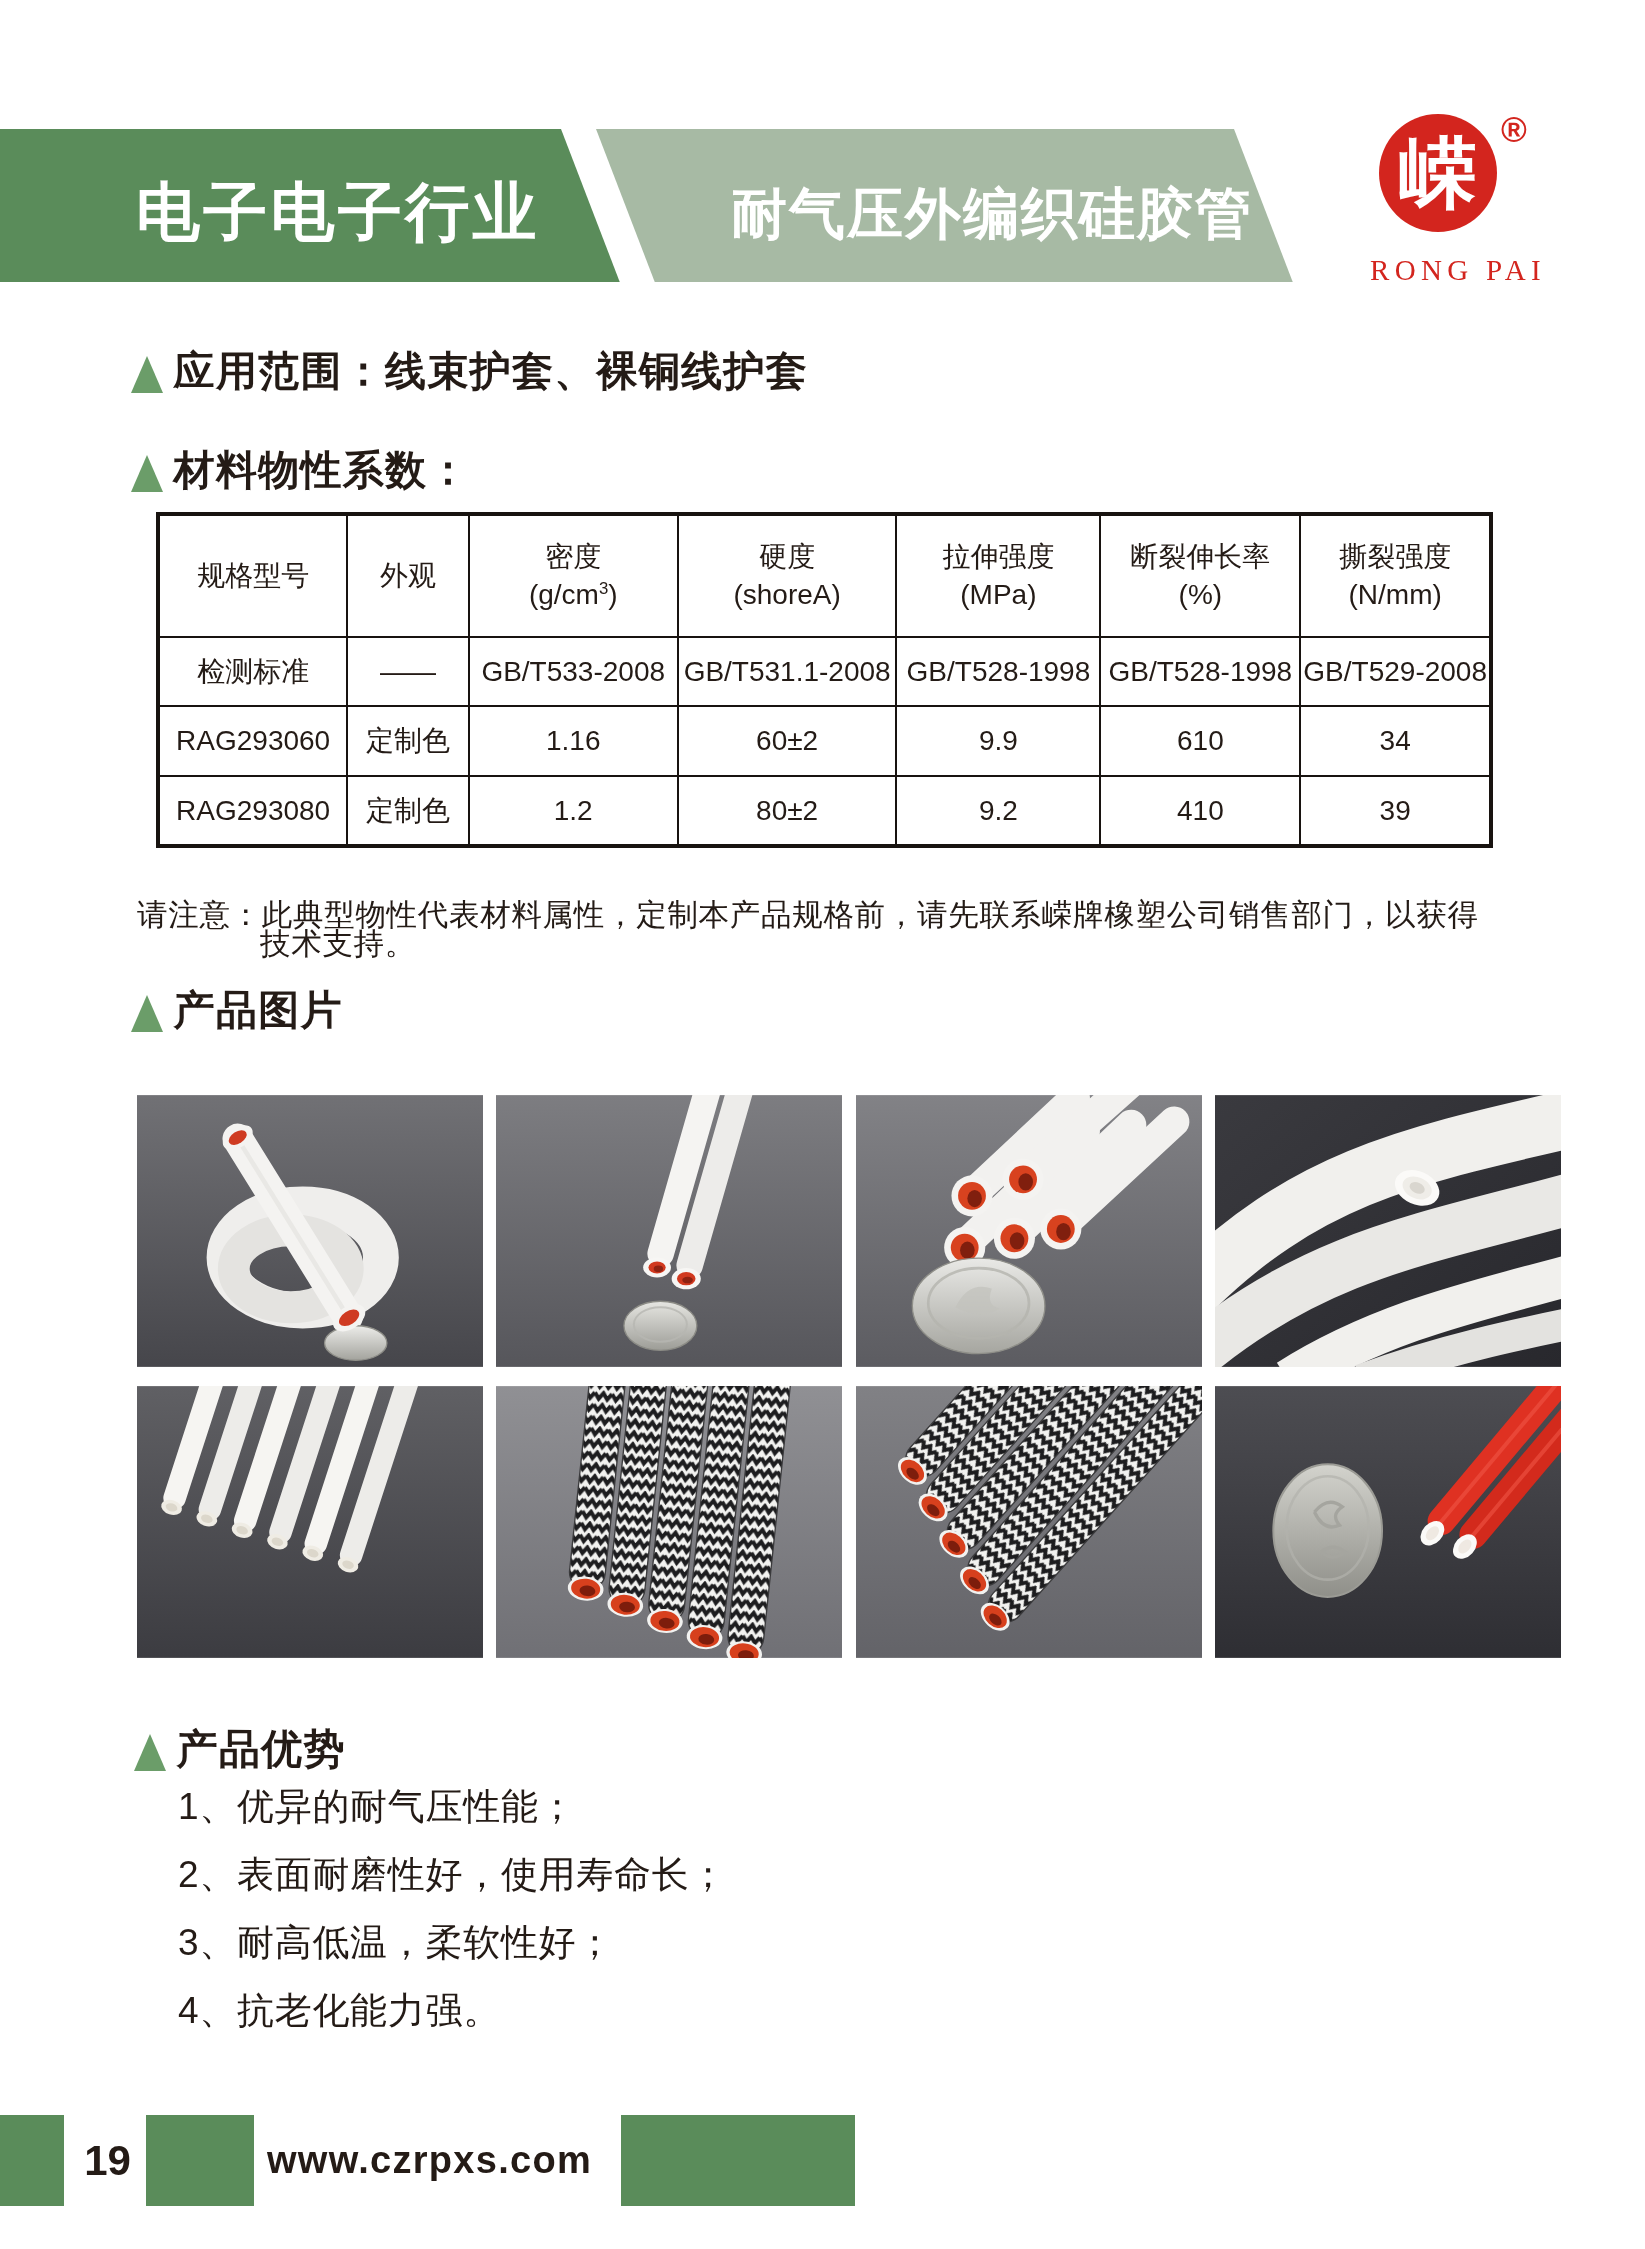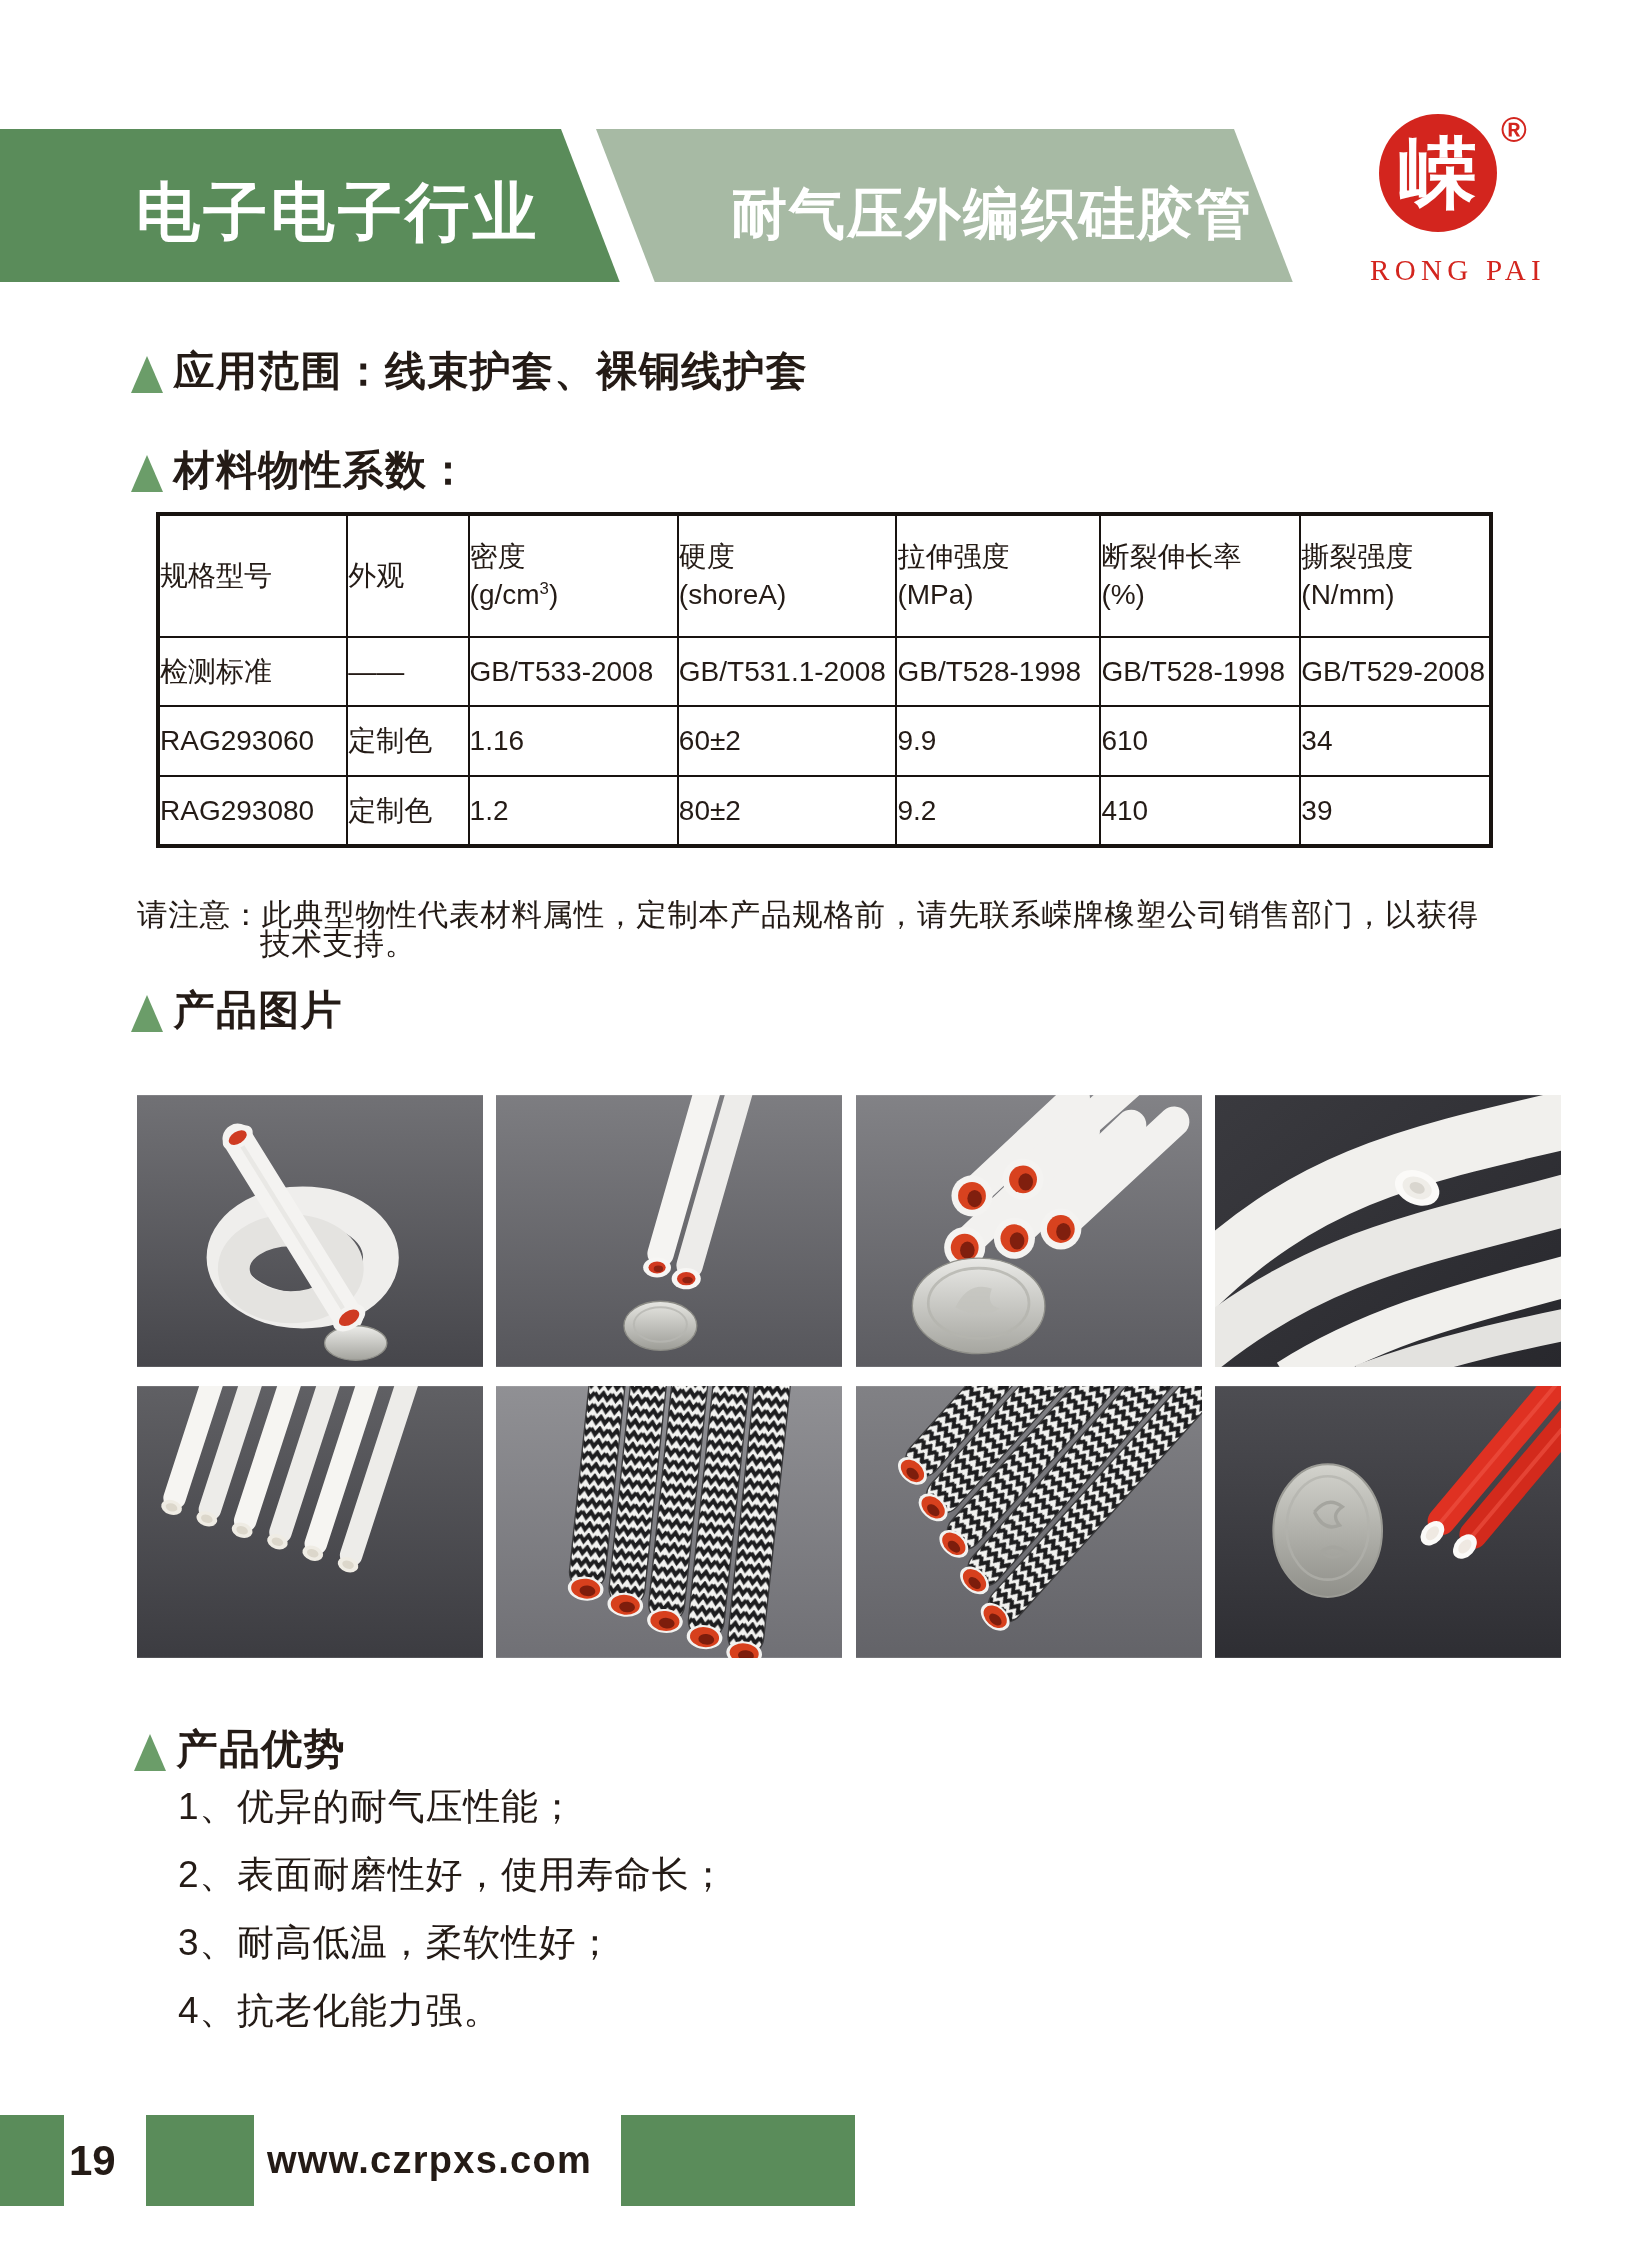--- a/index.html
+++ b/index.html
@@ -27,21 +27,21 @@
         white-space:nowrap;}
 
   
   .sec-heading{position:absolute;display:flex;align-items:flex-end;gap:10.6px;}
   .tri{width:0;height:0;border-left:16.6px solid transparent;border-right:16.6px solid transparent;
         border-bottom:37px solid #6b9d69;}
   .sec-text{font-size:41px;color:#241b16;letter-spacing:1.3px;line-height:1.05;white-space:nowrap;font-weight:bold;}
 
   
   .spec-table{position:absolute;left:156px;top:512px;width:1337px;border-collapse:collapse;
-        table-layout:fixed;font-size:28px;color:#241b16;
+        table-layout:fixed;text-align:center;font-size:28px;color:#241b16;
         border:4.6px solid #181310;padding-left:40px;}
   .spec-table td{border:2.7px solid #181310;padding:0;}
   .spec-table tr.hdr{height:123px;}
   .spec-table tr.r1{height:69px;}
   .spec-table tr.r2{height:70px;}
   .spec-table tr.r3{height:70px;}
   .th-line{line-height:1.35;}
   .spec-table sup{font-size:60%;}
 
   
@@ -58,21 +58,21 @@
   
   .adv-list{position:absolute;left:178px;top:1773px;font-size:37px;letter-spacing:0.7px;color:#241b16;}
   .adv-item{height:68px;line-height:68px;white-space:nowrap;}
 
   
   .foot-block{position:absolute;top:2115px;height:91px;background:#5a8c5a;}
   .fb1{left:0;width:64px;}
   .fb2{left:146px;width:108px;}
   .fb3{left:621px;width:234px;}
   .foot-page{position:absolute;left:69px;top:2115px;width:77px;height:91px;line-height:91px;
-        font-size:42px;font-weight:700;color:#241b16;}
+        text-align:center;font-size:42px;font-weight:700;color:#241b16;}
   .foot-site{position:absolute;left:267px;top:2115px;height:91px;line-height:91px;
         font-size:38px;font-weight:700;letter-spacing:1.3px;color:#241b16;white-space:nowrap;}
 </style>
 </head>
 <body>
 
 <div class="page">
 
   <div class="band band-dark"></div>
   <div class="band band-light"></div>

